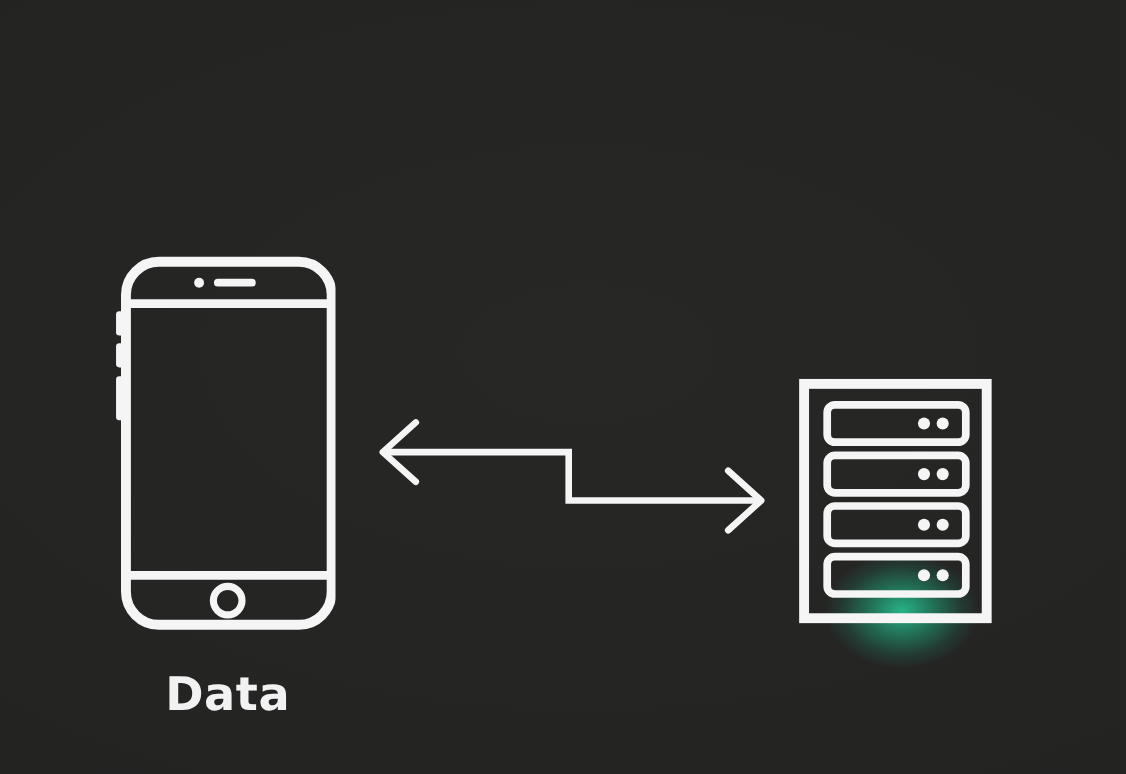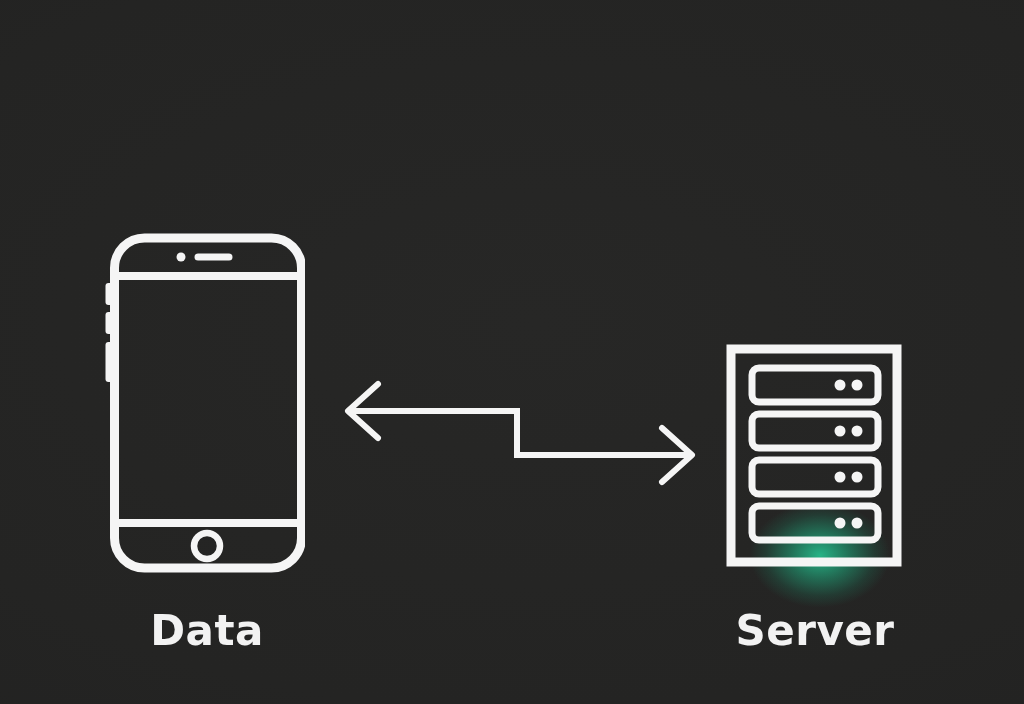--- a/index.html
+++ b/index.html
@@ -128,15 +128,14 @@
 
     <g>
       <rect class="stroke" x="28" y="164" width="126" height="34" rx="7" stroke-width="7"></rect>
       <circle class="fill" cx="116" cy="181" r="5.5"></circle>
       <circle class="fill" cx="133" cy="181" r="5.5"></circle>
     </g>
   </svg>
 
   <div class="node-label label-device">Data</div>
 
-  <div class="node-label label-server">Server</div>
 
 </div>
 
 </body></html>

